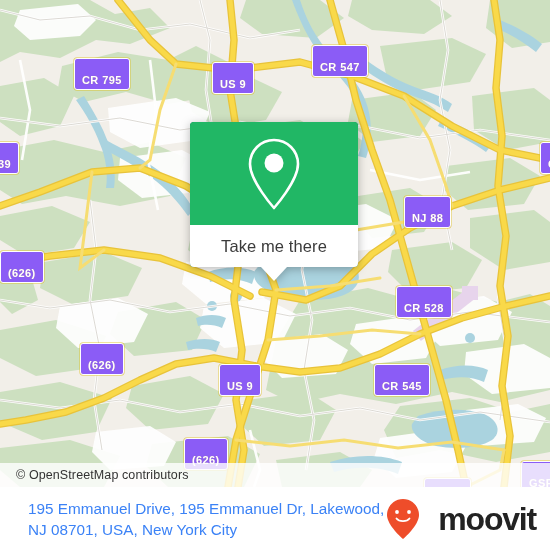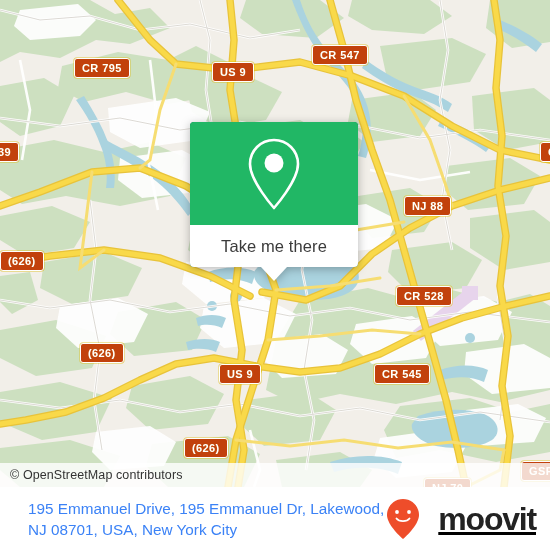--- a/index.html
+++ b/index.html
@@ -29,39 +29,39 @@
 
   
   .attribution {
     position: absolute;
     left: 0; bottom: 0;
     width: 100%;
     height: 24px;
     background: rgba(255,255,255,0.80);
     display: flex;
     align-items: center;
-    padding-left: 10px;
+    padding-left: 16px;
     font-size: 12.5px;
     color: #333;
     letter-spacing: 0.1px;
     z-index: 30;
   }
 
   
   .shield {
     position: absolute;
     z-index: 20;
-    background: #c2410c;
+    background: #8b5cf6;
     border: 1.6px solid #ffffff;
     border-radius: 3px;
     color: #ffffff;
     font-size: 11px;
     font-weight: bold;
     letter-spacing: 0.4px;
-    padding: 4px 7px 3px 7px;
+    padding: 16px 7px 3px 7px;
     line-height: 11px;
     white-space: nowrap;
     box-shadow: 0 0 0 0.7px rgba(220,190,20,0.55);
     text-shadow: 0 0 1px rgba(200,165,10,0.4);
   }
 
   
   .card-wrap {
     position: absolute;
     left: 190px; top: 122px;
@@ -120,21 +120,20 @@
     font-size: 15.3px;
     color: #3b82f6;
     line-height: 21px;
     max-width: 390px;
   }
   .logo {
     display: flex;
     align-items: center;
     gap: 18px;
     flex: none;
-    text-decoration: underline;
   }
   .logo-word {
     font-size: 32px;
     font-weight: bold;
     color: #232323;
     letter-spacing: -1.2px;
     line-height: 30px;
   }
 </style>
 </head>

